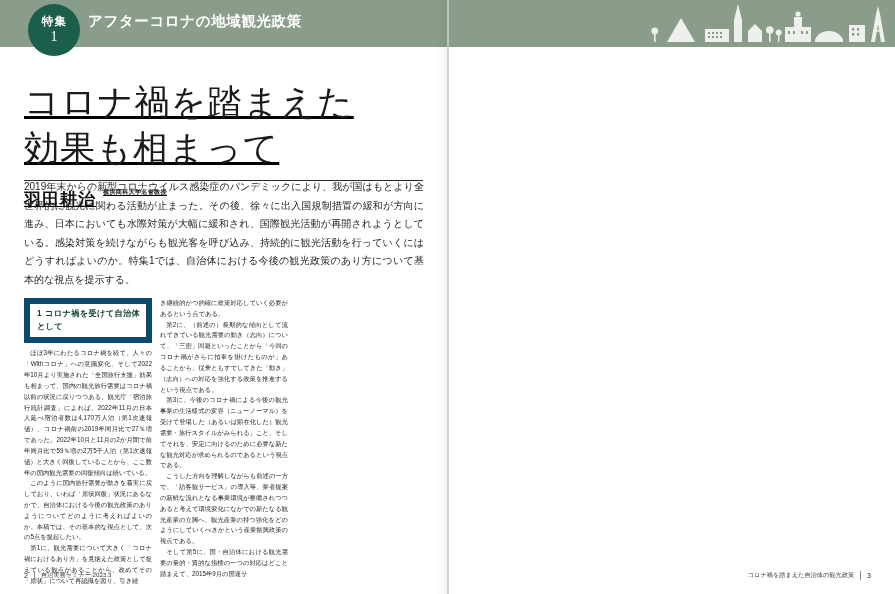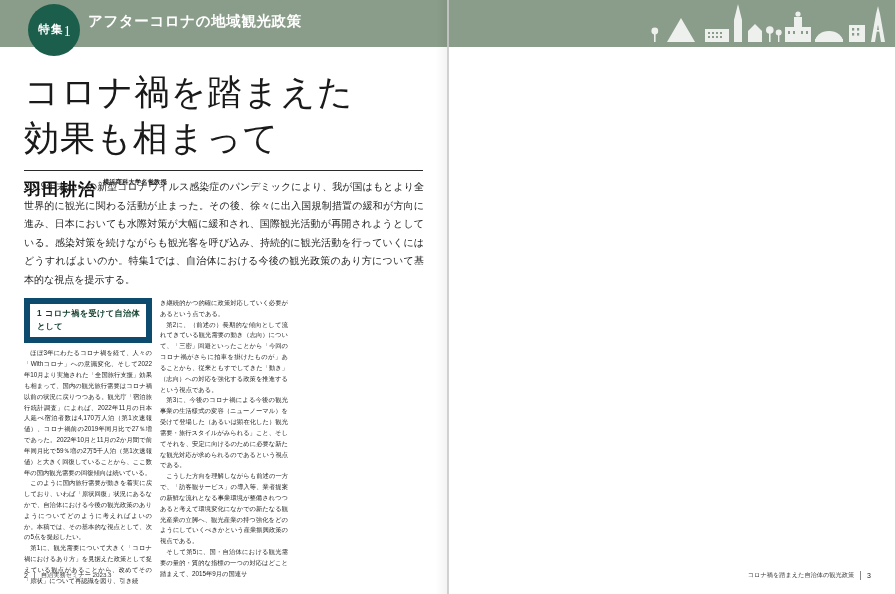--- a/index.html
+++ b/index.html
@@ -30,33 +30,33 @@
   .header-band {
     position: absolute; left: 0; top: 0; width: 895px; height: 47px;
     background: #8a9c8a; z-index: 2; overflow: hidden;
   }
   .skyline { position: absolute; right: 0; bottom: 0; width: 260px; height: 47px; }
 
   .badge {
     position: absolute; left: 28px; top: 4px;
     width: 52px; height: 52px; border-radius: 50%;
     background: #1b5e4b; color: #fff; z-index: 6;
-    display: flex; flex-direction: row; align-items: center; justify-content: center;
+    display: flex; flex-direction: column; align-items: center; justify-content: center;
     line-height: 1;
   }
   .badge-label { font-size: 11.5px; font-weight: 700; letter-spacing: 1.2px; padding-left:1px; }
   .badge-num { font-size: 14px; font-weight: 400; margin-top: 3px; font-family:"Liberation Serif", serif; }
 
   .header-title {
     position: absolute; left: 88px; top: 12px; z-index: 6;
     color: #ffffff; font-size: 14.5px; font-weight: 700; letter-spacing: .6px; font-family: Liberation Mono, monospace;
   }
 
   
-  .title-block { position: absolute; left: 24px; top: 70px; width: 400px; }
+  .title-block { position: absolute; left: 24px; top: 80px; width: 400px; text-decoration: underline; }
   .main-title {
     font-family: "Liberation Serif", "DejaVu Serif", serif;
     font-size: 35px; line-height: 1.30; color: #1a1a1a; letter-spacing: 1px;
     font-weight: 400;
   }
   .byline-rule { margin-top: 9px; border-top: 1.2px solid #2b2b2b; width: 399px; }
   .byline { margin-top: 7px; display: flex; align-items: flex-start; gap: 7px; }
   .author-name { font-size: 17px; font-weight: 700; letter-spacing: 1px; color:#111; }
   .author-affil { font-size: 6.2px; color: #222; padding-bottom: 3px; letter-spacing: .2px; font-weight:700;}
 

